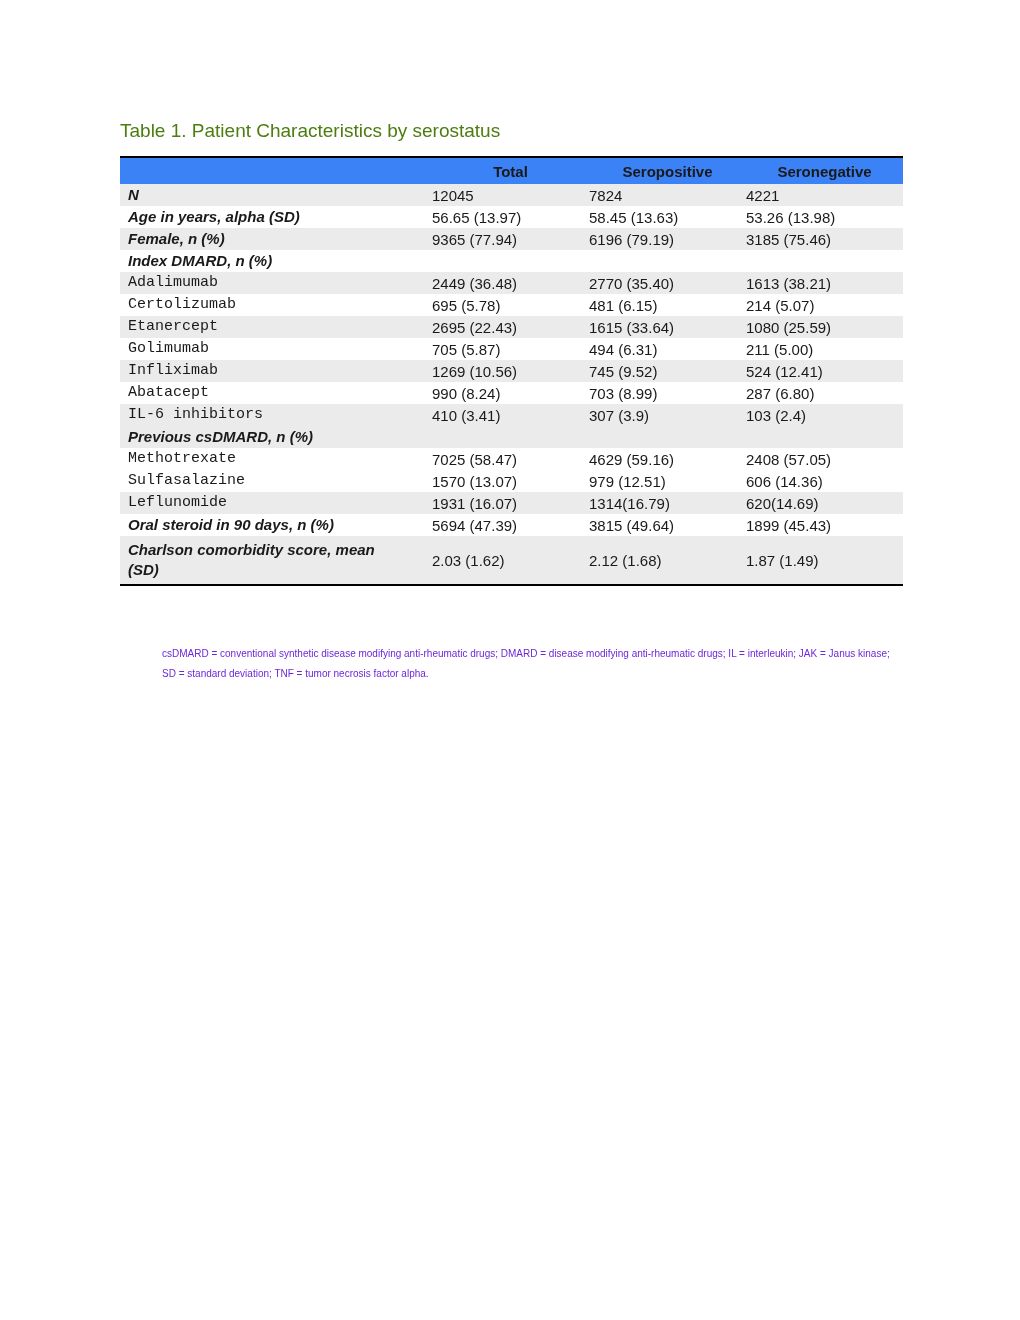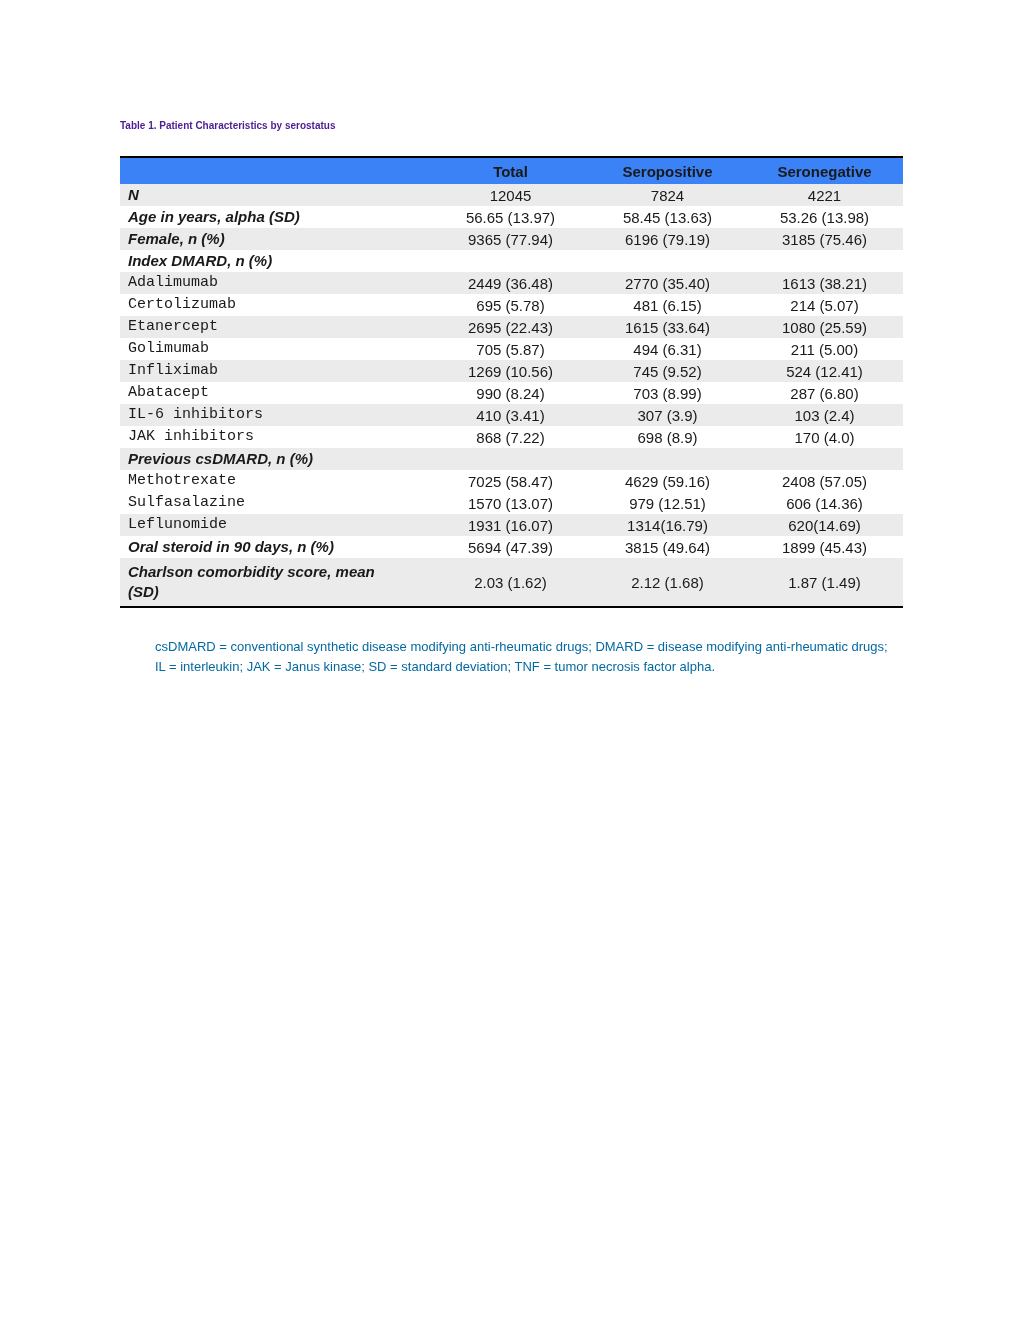--- a/index.html
+++ b/index.html
@@ -14,23 +14,23 @@
     width: 1020px;
     height: 1320px;
     background: #ffffff;
     overflow: hidden;
   }
   .title {
     position: absolute;
     left: 120px;
     top: 120px;
     margin: 0;
-    font-size: 10px;
-    font-weight: bold;
-    color: #4c1d95;
+    font-size: 19px;
+    font-weight: normal;
+    color: #4d7c0f;
     white-space: nowrap;
   }
   table.tbl {
     position: absolute;
     left: 120px;
     top: 156px;
     width: 783px;
     border-collapse: collapse;
     border-top: 2.5px solid #000000;
     border-bottom: 2.5px solid #000000;
@@ -52,34 +52,34 @@
     vertical-align: middle;
     height: 22px;
     padding: 0;
   }
   table.tbl td.label {
     text-align: left;
     padding-left: 8px;
     white-space: pre-line;
     line-height: 1.35;
   }
-  table.tbl td.value { text-align: center; }
+  table.tbl td.value { text-align: left; }
   tr.shaded td { background: #ebebeb; }
   td.bi { font-weight: bold; font-style: italic; }
   td.indent { padding-left: 46px; font-family: Liberation Mono, monospace; }
   tr.tall td { height: 48px; }
   .footnote {
     position: absolute;
     left: 150px;
     top: 632px;
     width: 742px;
-    margin: 5px;
-    font-size: 13px;
+    margin: 12px;
+    font-size: 10px;
     line-height: 20px;
-    color: #0369a1;
+    color: #6d28d9;
   }
 </style>
 </head>
 <body>
 
 <div class="page">
   <h1 class="title">Table 1. Patient Characteristics by serostatus</h1>
 
   <table class="tbl">
     <colgroup>
@@ -157,26 +157,20 @@
           <td class="value">990 (8.24)</td>
           <td class="value">703 (8.99)</td>
           <td class="value">287 (6.80)</td>
         </tr>
         <tr class="shaded">
           <td class="label indent">IL-6 inhibitors</td>
           <td class="value">410 (3.41)</td>
           <td class="value">307 (3.9)</td>
           <td class="value">103 (2.4)</td>
         </tr>
-        <tr>
-          <td class="label indent">JAK inhibitors</td>
-          <td class="value">868 (7.22)</td>
-          <td class="value">698 (8.9)</td>
-          <td class="value">170 (4.0)</td>
-        </tr>
         <tr class="shaded">
           <td class="label bi">Previous csDMARD, n (%)</td>
           <td class="value"></td>
           <td class="value"></td>
           <td class="value"></td>
         </tr>
         <tr>
           <td class="label indent">Methotrexate</td>
           <td class="value">7025 (58.47)</td>
           <td class="value">4629 (59.16)</td>

